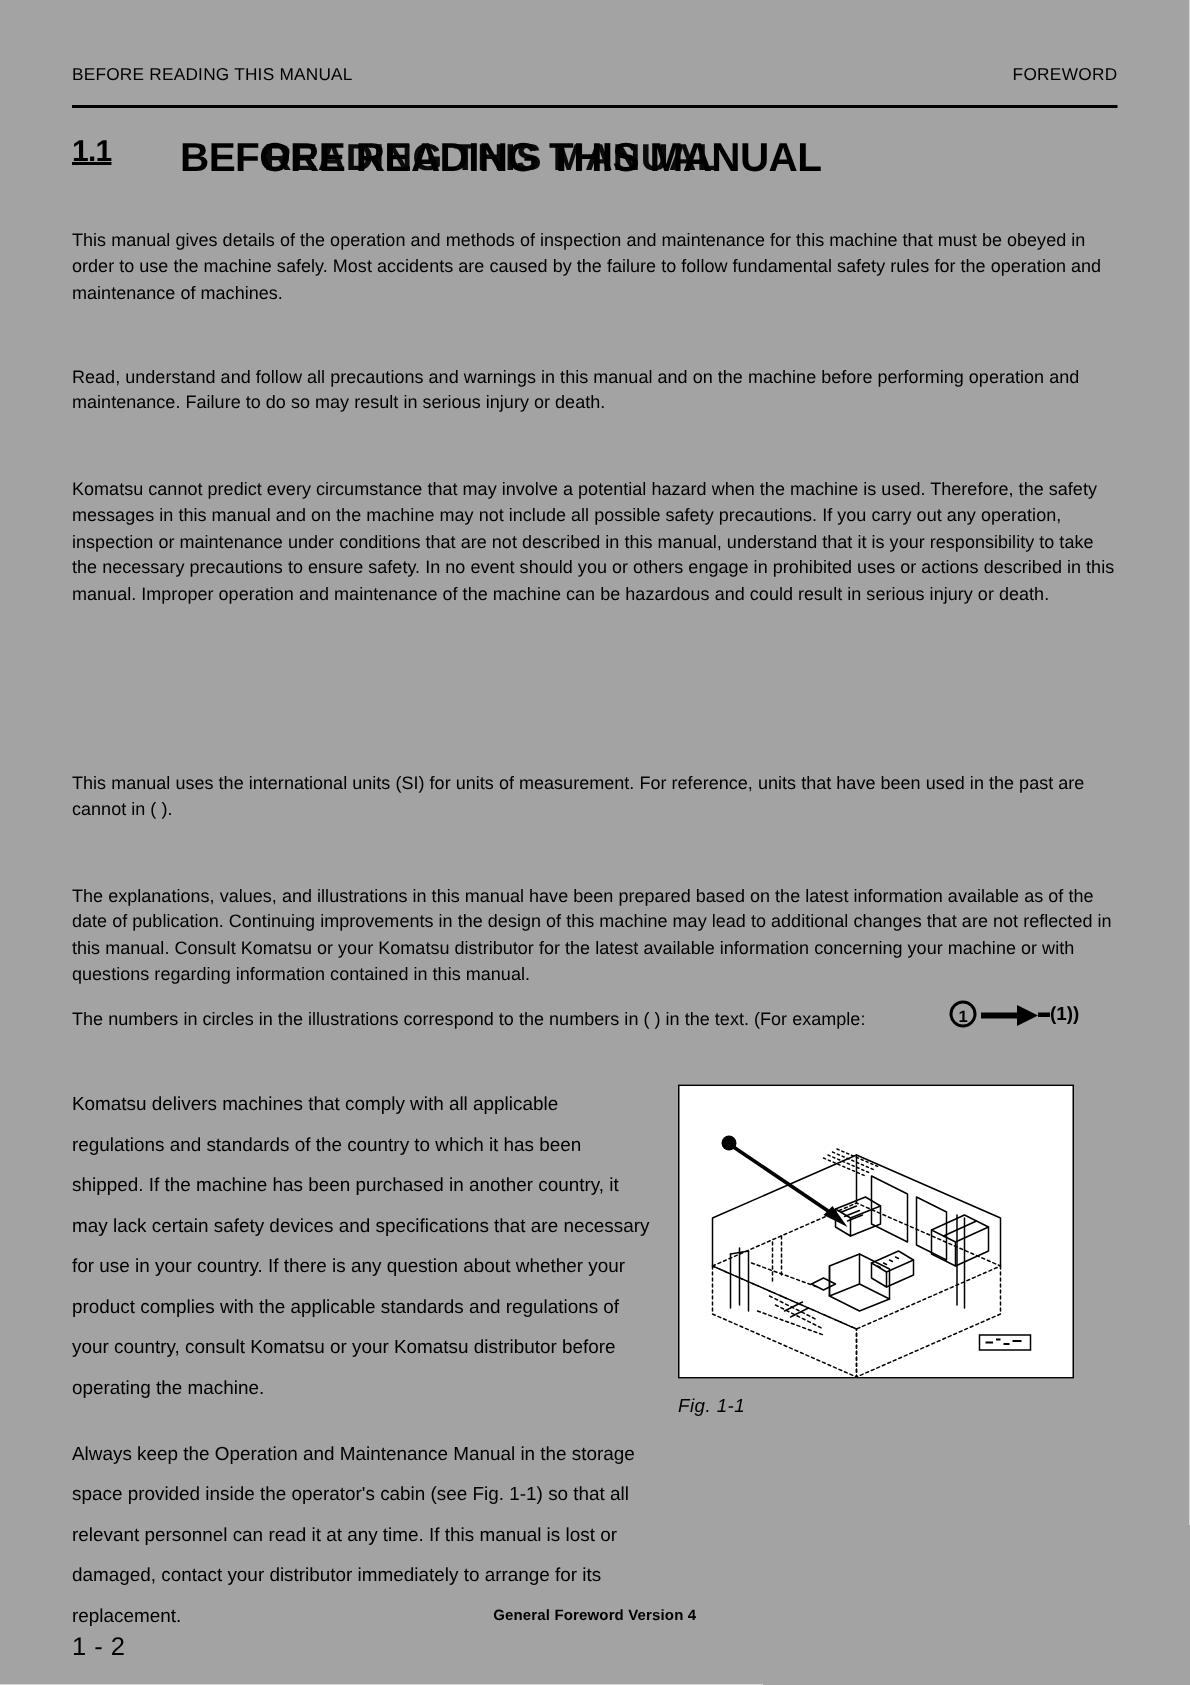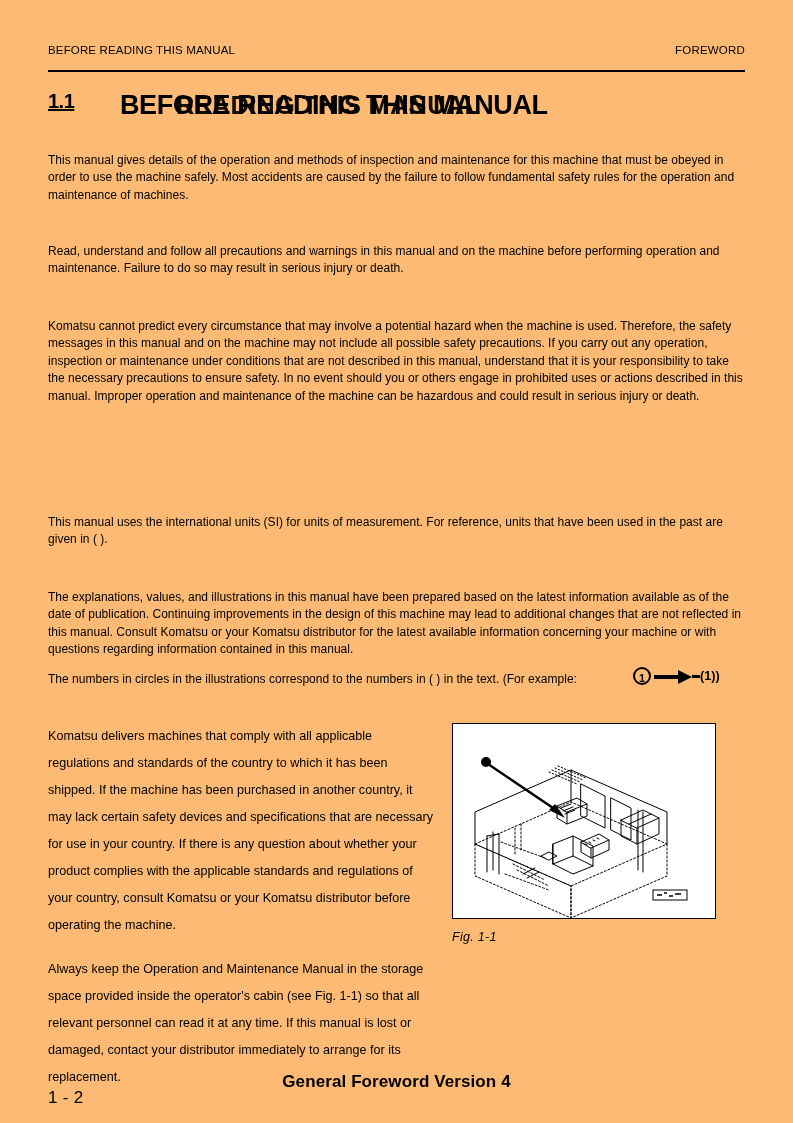--- a/index.html
+++ b/index.html
@@ -9,21 +9,21 @@
   }
   body {
     font-family: "Liberation Sans", sans-serif;
     color: #000000;
     -webkit-font-smoothing: none;
   }
   #page {
     position: relative;
     width: 793px;
     height: 1123px;
-    background: #fdba74;
+    background: #a3a3a3;
     overflow: hidden;
   }
 
   
   .header {
     position: absolute;
     left: 48px;
     top: 44px;
     width: 697px;
     display: flex;
@@ -223,21 +223,21 @@
     font-size: 17px;
     font-weight: normal;
     letter-spacing: 0.3px;
   }
   .footer-center {
     position: absolute;
     left: 0;
     top: 0;
     width: 697px;
     text-align: center;
-    font-size: 17px;
+    font-size: 10px;
     font-weight: bold;
     letter-spacing: 0.1px;
   }
 </style>
 </head>
 <body>
 
 <div id="page">
 
   <div class="header">
@@ -250,21 +250,21 @@
     <div class="title-num">1.1</div>
     <div class="title-stack">
       <div class="title-main">BEFORE READING THIS MANUAL</div>
       <div class="title-overlay">READING THIS MANUAL</div>
     </div>
   </div>
 
   <div id="p1" class="para col-full">This manual gives details of the operation and methods of inspection and maintenance for this machine that must be obeyed in order to use the machine safely. Most accidents are caused by the failure to follow fundamental safety rules for the operation and maintenance of machines.</div>
   <div id="p2" class="para col-full">Read, understand and follow all precautions and warnings in this manual and on the machine before performing operation and maintenance. Failure to do so may result in serious injury or death.</div>
   <div id="p3" class="para col-full">Komatsu cannot predict every circumstance that may involve a potential hazard when the machine is used. Therefore, the safety messages in this manual and on the machine may not include all possible safety precautions. If you carry out any operation, inspection or maintenance under conditions that are not described in this manual, understand that it is your responsibility to take the necessary precautions to ensure safety. In no event should you or others engage in prohibited uses or actions described in this manual. Improper operation and maintenance of the machine can be hazardous and could result in serious injury or death.</div>
-  <div id="p5" class="para col-full">This manual uses the international units (SI) for units of measurement. For reference, units that have been used in the past are given in ( ).</div>
+  <div id="p5" class="para col-full">This manual uses the international units (SI) for units of measurement. For reference, units that have been used in the past are cannot in ( ).</div>
   <div id="p6" class="para col-full">The explanations, values, and illustrations in this manual have been prepared based on the latest information available as of the date of publication. Continuing improvements in the design of this machine may lead to additional changes that are not reflected in this manual. Consult Komatsu or your Komatsu distributor for the latest available information concerning your machine or with questions regarding information contained in this manual.</div>
   <div id="p7" class="para col-full">The numbers in circles in the illustrations correspond to the numbers in ( ) in the text. (For example:</div>
 
   <div class="example-graphic">
     <div class="circle-num">1</div>
     <div class="arrow-line"></div>
     <div class="arrow-head"></div>
     <div class="arrow-tail"></div>
     <div class="example-tail-text">(1))</div>
   </div>

